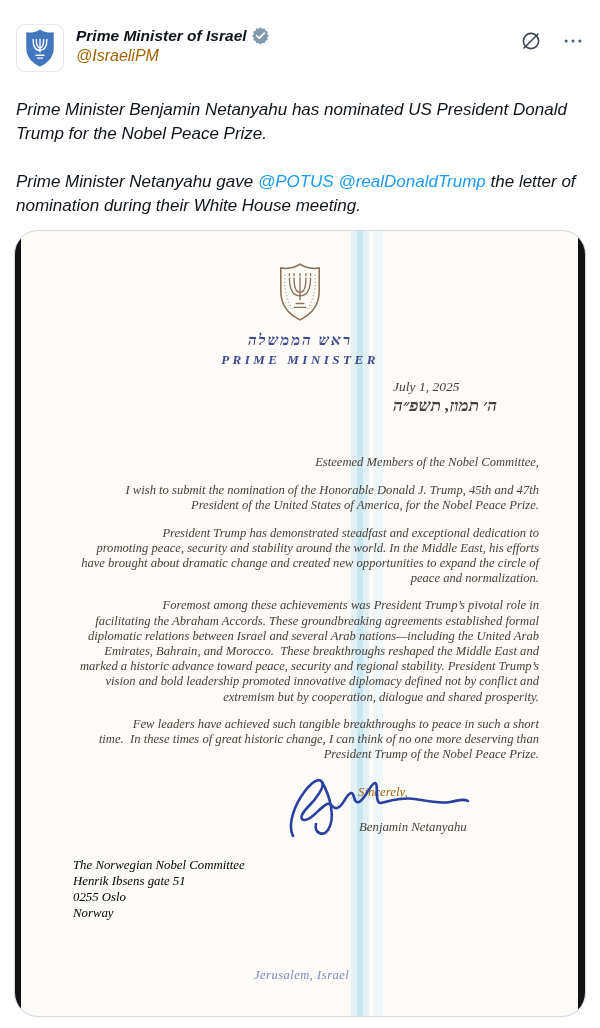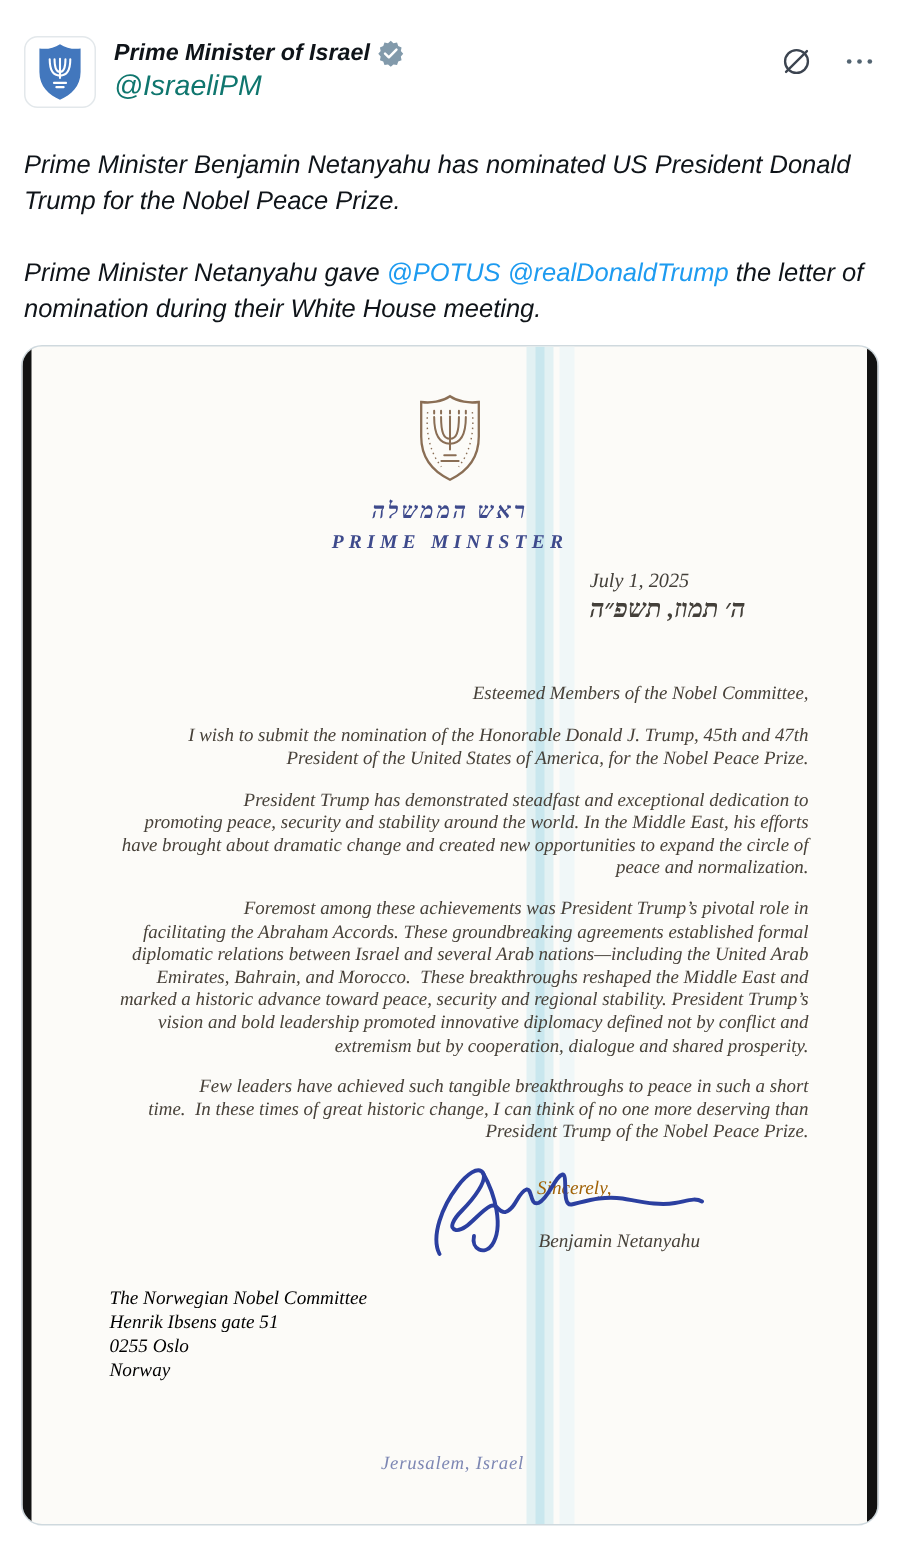--- a/index.html
+++ b/index.html
@@ -16,35 +16,35 @@
   .header { display: flex; align-items: flex-start; }
   .avatar {
     width: 48px; height: 48px; border-radius: 9px;
     border: 1px solid #e3e8eb; background: #ffffff;
     display: flex; align-items: center; justify-content: center;
     flex: 0 0 auto; cursor: pointer;
   }
   .id-block { margin-left: 12px; padding-top: 2px; }
   .name-row { display: flex; align-items: center; gap: 4px; }
   .display-name { font-size: 15.5px; font-weight: 700; color: #0f1419; }
-  .handle { font-size: 19px; color: #0f766e; margin-top: 2px; }
+  .handle { font-size: 16px; color: #a16207; margin-top: 2px; }
   .actions { margin-left: auto; display: flex; gap: 20px; padding-top: 6px; }
   .icon-btn { background: none; border: none; cursor: pointer; padding: 0; height: 22px; }
 
   
   .tweet-text { margin-top: 26px; font-size: 17px; line-height: 24px; color: #0f1419; }
   .tweet-text p + p { margin-top: 24px; }
   .mention { color: #1d9bf0; text-decoration: none; cursor: pointer; }
 
   
   .media {
     position: relative;
     margin-top: 12px; margin-left: -2px; margin-right: -2px;
     height: 787px;
-    border-radius: 14px;
+    border-radius: 24px;
     border: 1px solid #cfd9de;
     background: #fcfbf8;
     overflow: hidden;
     cursor: pointer;
     font-family: "Liberation Serif", serif;
   }
   .scan-edge { position: absolute; top: 0; bottom: 0; width: 6px; background: #121212; z-index: 3; }
   .scan-edge.left { left: 0; }
   .scan-edge.right { right: 0; width: 7px; }
   .scan-band { position: absolute; top: 0; bottom: 0; z-index: 1; }

